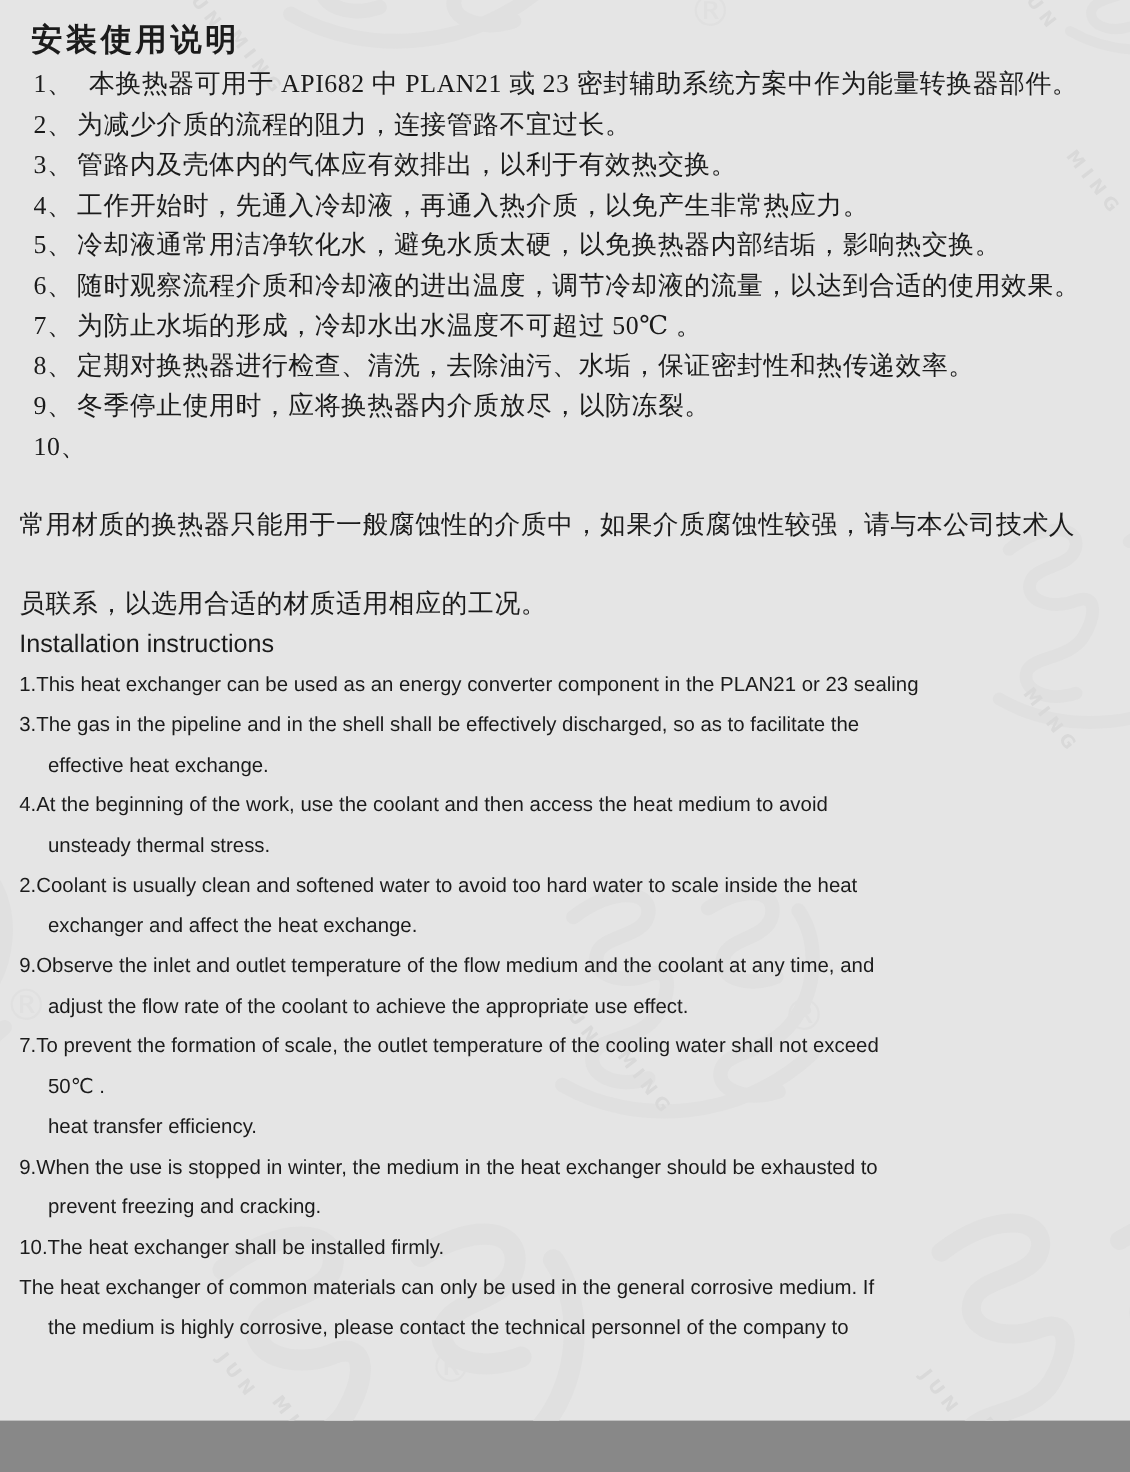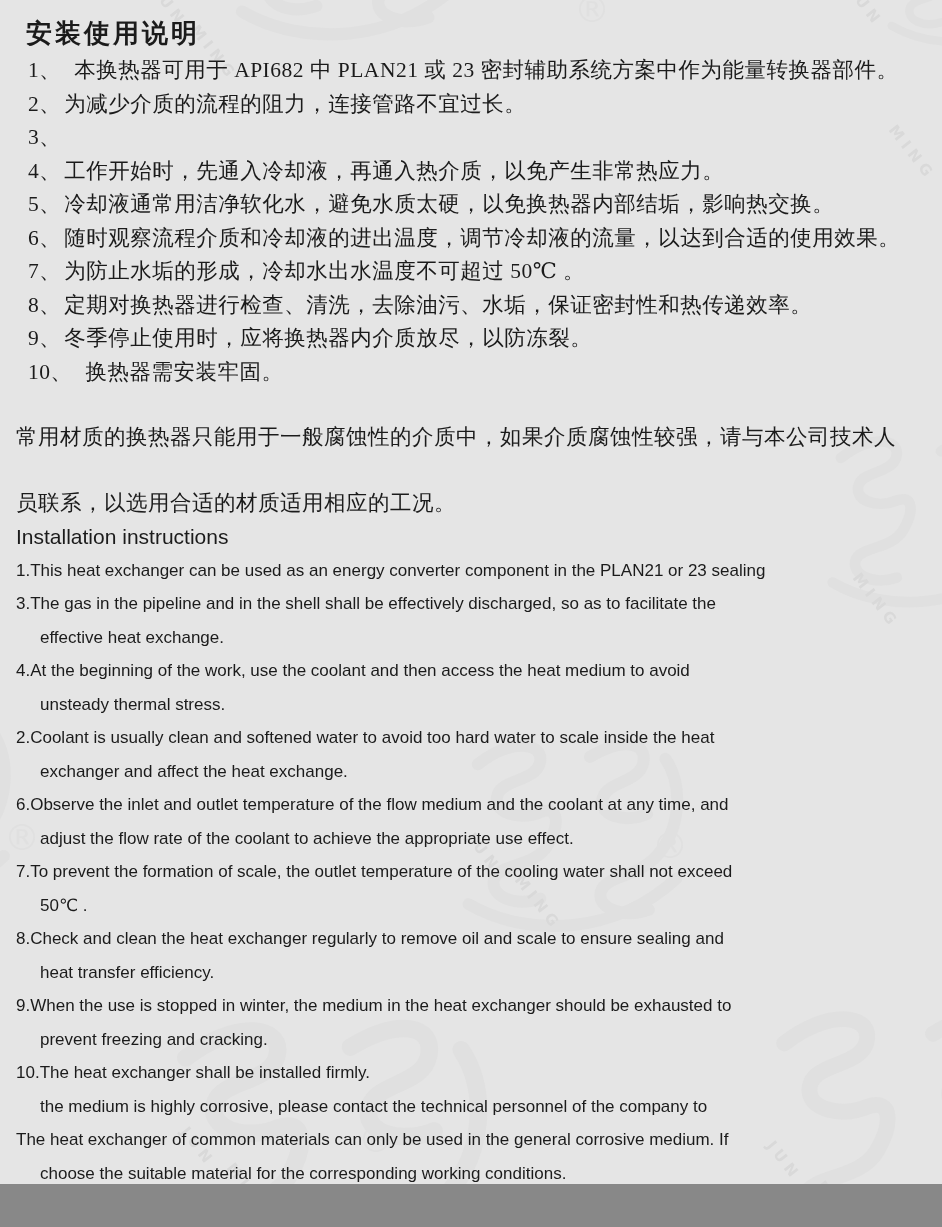--- a/index.html
+++ b/index.html
@@ -99,20 +99,21 @@
         <div class="zh-row sp">
           <span class="zh-num">1、</span>
           <span class="zh-text">本换热器可用于 API682 中 PLAN21 或 23 密封辅助系统方案中作为能量转换器部件。</span>
         </div>
         <div class="zh-row">
           <span class="zh-num">2、</span>
           <span class="zh-text">为减少介质的流程的阻力，连接管路不宜过长。</span>
         </div>
         <div class="zh-row">
           <span class="zh-num">3、</span>
+          <span class="zh-text">管路内及壳体内的气体应有效排出，以利于有效热交换。</span>
         </div>
         <div class="zh-row">
           <span class="zh-num">4、</span>
           <span class="zh-text">工作开始时，先通入冷却液，再通入热介质，以免产生非常热应力。</span>
         </div>
         <div class="zh-row">
           <span class="zh-num">5、</span>
           <span class="zh-text">冷却液通常用洁净软化水，避免水质太硬，以免换热器内部结垢，影响热交换。</span>
         </div>
         <div class="zh-row">
@@ -126,43 +127,40 @@
         <div class="zh-row">
           <span class="zh-num">8、</span>
           <span class="zh-text">定期对换热器进行检查、清洗，去除油污、水垢，保证密封性和热传递效率。</span>
         </div>
         <div class="zh-row">
           <span class="zh-num">9、</span>
           <span class="zh-text">冬季停止使用时，应将换热器内介质放尽，以防冻裂。</span>
         </div>
         <div class="zh-row sp">
           <span class="zh-num">10、</span>
-          <span class="zh-text">换热器需安装牢固。</span>
         </div>
       </div>
     <div id="zh-para">
         <div class="zh-para-line">常用材质的换热器只能用于一般腐蚀性的介质中，如果介质腐蚀性较强，请与本公司技术人</div>
         <div class="zh-para-line">员联系，以选用合适的材质适用相应的工况。</div>
       </div>
     <h2 class="en-title">Installation instructions</h2>
     <div id="en-list">
         <div class="en-line">1.This heat exchanger can be used as an energy converter component in the PLAN21 or 23 sealing</div>
         <div class="en-line">3.The gas in the pipeline and in the shell shall be effectively discharged, so as to facilitate the</div>
         <div class="en-line indent">effective heat exchange.</div>
         <div class="en-line">4.At the beginning of the work, use the coolant and then access the heat medium to avoid</div>
         <div class="en-line indent">unsteady thermal stress.</div>
         <div class="en-line">2.Coolant is usually clean and softened water to avoid too hard water to scale inside the heat</div>
         <div class="en-line indent">exchanger and affect the heat exchange.</div>
-        <div class="en-line">6.Observe the inlet and outlet temperature of the flow medium and the coolant at any time, and</div>
+        <div class="en-line">9.Observe the inlet and outlet temperature of the flow medium and the coolant at any time, and</div>
         <div class="en-line indent">adjust the flow rate of the coolant to achieve the appropriate use effect.</div>
         <div class="en-line">7.To prevent the formation of scale, the outlet temperature of the cooling water shall not exceed</div>
         <div class="en-line indent">50℃ .</div>
-        <div class="en-line">8.Check and clean the heat exchanger regularly to remove oil and scale to ensure sealing and</div>
         <div class="en-line indent">heat transfer efficiency.</div>
         <div class="en-line">9.When the use is stopped in winter, the medium in the heat exchanger should be exhausted to</div>
         <div class="en-line indent">prevent freezing and cracking.</div>
         <div class="en-line">10.The heat exchanger shall be installed firmly.</div>
+        <div class="en-line">The heat exchanger of common materials can only be used in the general corrosive medium. If</div>
         <div class="en-line indent">the medium is highly corrosive, please contact the technical personnel of the company to</div>
-        <div class="en-line">The heat exchanger of common materials can only be used in the general corrosive medium. If</div>
-        <div class="en-line indent">choose the suitable material for the corresponding working conditions.</div>
       </div>
   </div>
 </div>
 
 </body></html>

